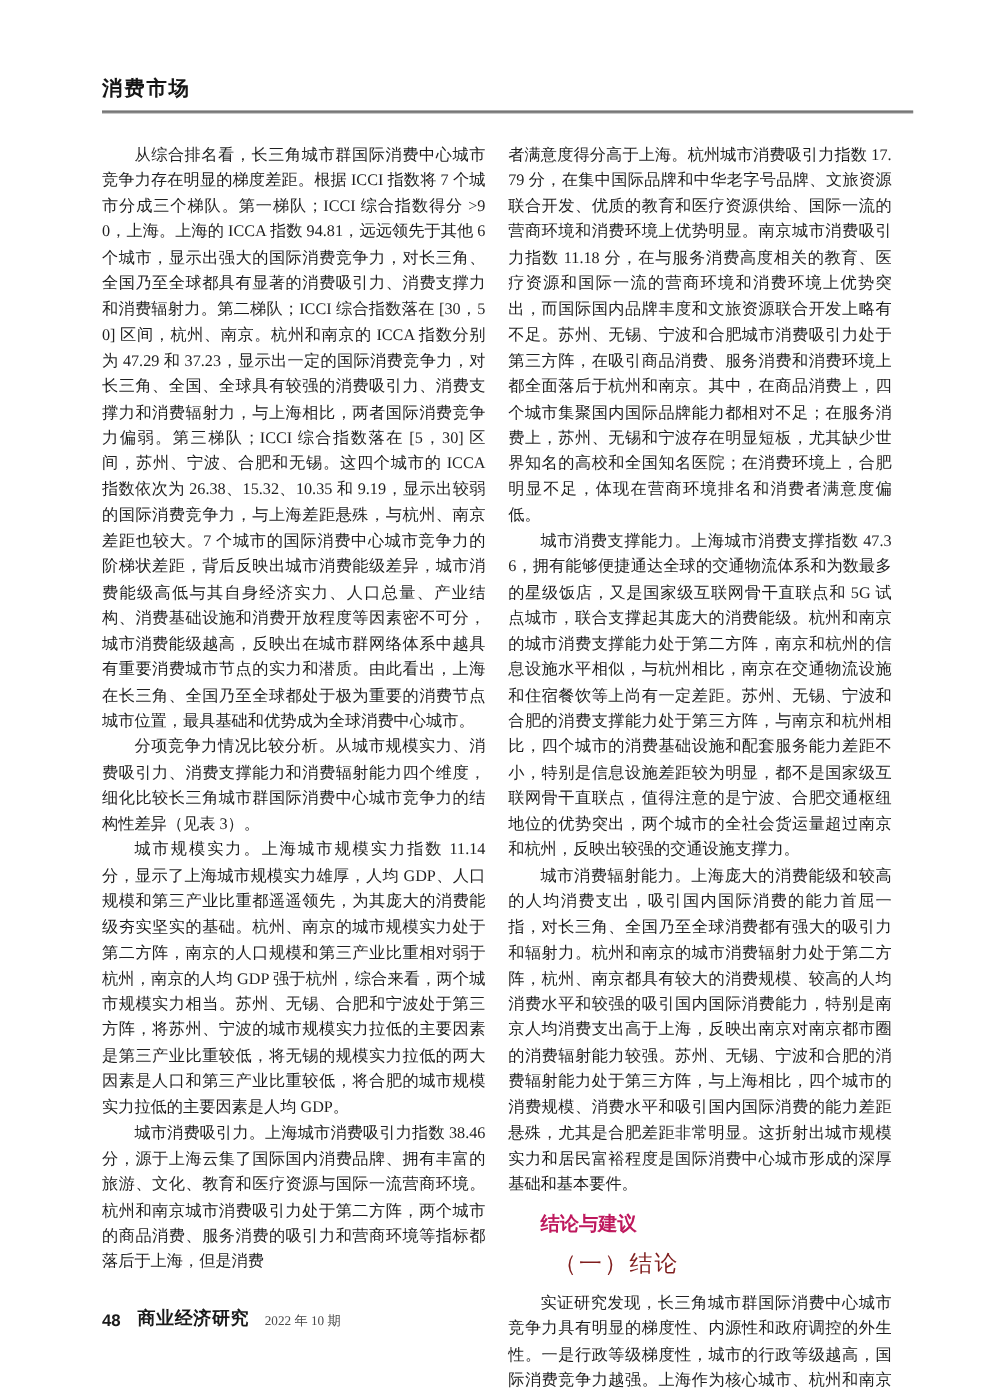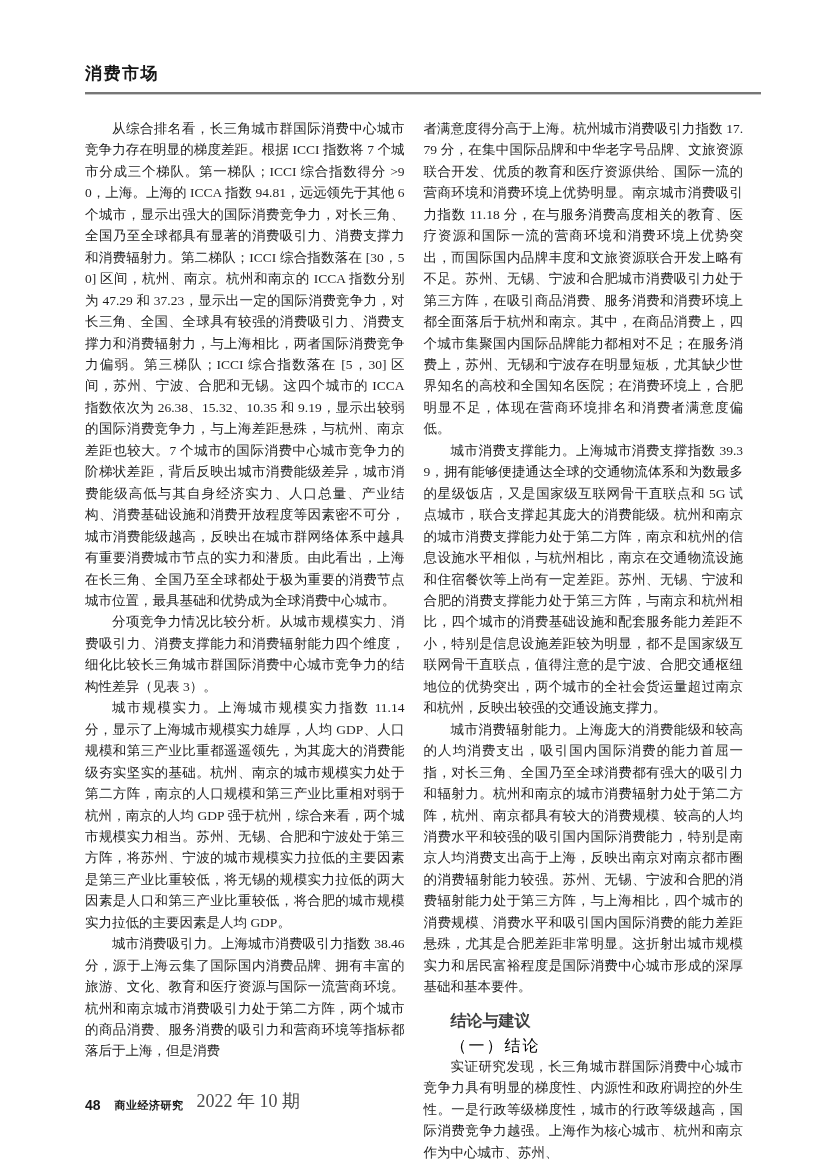--- a/index.html
+++ b/index.html
@@ -55,56 +55,56 @@
     text-indent: 2em;
   }
   .col p.noindent { text-indent: 0; }
   .conclusion-heading {
     margin: 11px 0 3px 0;
     padding-left: 27px;
     font-family: "Liberation Sans", "DejaVu Sans", sans-serif;
     font-size: 16px;
     line-height: 23px;
     font-weight: 700;
-    color: #404040;
+    color: #be185d;
   }
   .conclusion-subheading {
-    margin: 0;
+    margin: 11px;
     padding-left: 27px;
-    font-size: 16px;
+    font-size: 19px;
     line-height: 21.45px;
     font-weight: 400;
     letter-spacing: 2px;
-    color: #000000;
+    color: #7f1d1d;
   }
   
   .page-footer {
     position: absolute;
     left: 85px;
     top: 1089px;
     display: flex;
     align-items: flex-end;
   }
   .page-number {
     font-family: "Liberation Sans", "DejaVu Sans", sans-serif;
     font-size: 14px;
     font-weight: 700;
     color: #1a1a1a;
   }
   .journal-name {
     margin-left: 14px;
     font-family: "Liberation Sans", "DejaVu Sans", sans-serif;
-    font-size: 11px;
+    font-size: 15px;
     font-weight: 700;
     letter-spacing: 0.5px;
     color: #1a1a1a;
   }
   .issue-label {
     margin-left: 13px;
-    font-size: 18px;
+    font-size: 11px;
     color: #4a4a4a;
   }
 </style>
 </head>
 <body>
 
 <div class="page">
 
   <header class="page-header">
     <h1 class="section-label">消费市场</h1>
@@ -113,21 +113,21 @@
 
   <main class="content-columns">
     <div class="col">
       <p>从综合排名看，长三角城市群国际消费中心城市竞争力存在明显的梯度差距。根据 ICCI 指数将 7 个城市分成三个梯队。第一梯队；ICCI 综合指数得分 &gt;90，上海。上海的 ICCA 指数 94.81，远远领先于其他 6 个城市，显示出强大的国际消费竞争力，对长三角、全国乃至全球都具有显著的消费吸引力、消费支撑力和消费辐射力。第二梯队；ICCI 综合指数落在 [30，50] 区间，杭州、南京。杭州和南京的 ICCA 指数分别为 47.29 和 37.23，显示出一定的国际消费竞争力，对长三角、全国、全球具有较强的消费吸引力、消费支撑力和消费辐射力，与上海相比，两者国际消费竞争力偏弱。第三梯队；ICCI 综合指数落在 [5，30] 区间，苏州、宁波、合肥和无锡。这四个城市的 ICCA 指数依次为 26.38、15.32、10.35 和 9.19，显示出较弱的国际消费竞争力，与上海差距悬殊，与杭州、南京差距也较大。7 个城市的国际消费中心城市竞争力的阶梯状差距，背后反映出城市消费能级差异，城市消费能级高低与其自身经济实力、人口总量、产业结构、消费基础设施和消费开放程度等因素密不可分，城市消费能级越高，反映出在城市群网络体系中越具有重要消费城市节点的实力和潜质。由此看出，上海在长三角、全国乃至全球都处于极为重要的消费节点城市位置，最具基础和优势成为全球消费中心城市。</p>
       <p>分项竞争力情况比较分析。从城市规模实力、消费吸引力、消费支撑能力和消费辐射能力四个维度，细化比较长三角城市群国际消费中心城市竞争力的结构性差异（见表 3）。</p>
       <p>城市规模实力。上海城市规模实力指数 11.14 分，显示了上海城市规模实力雄厚，人均 GDP、人口规模和第三产业比重都遥遥领先，为其庞大的消费能级夯实坚实的基础。杭州、南京的城市规模实力处于第二方阵，南京的人口规模和第三产业比重相对弱于杭州，南京的人均 GDP 强于杭州，综合来看，两个城市规模实力相当。苏州、无锡、合肥和宁波处于第三方阵，将苏州、宁波的城市规模实力拉低的主要因素是第三产业比重较低，将无锡的规模实力拉低的两大因素是人口和第三产业比重较低，将合肥的城市规模实力拉低的主要因素是人均 GDP。</p>
       <p>城市消费吸引力。上海城市消费吸引力指数 38.46 分，源于上海云集了国际国内消费品牌、拥有丰富的旅游、文化、教育和医疗资源与国际一流营商环境。杭州和南京城市消费吸引力处于第二方阵，两个城市的商品消费、服务消费的吸引力和营商环境等指标都落后于上海，但是消费</p>
     </div>
     <div class="col">
       <p class="noindent">者满意度得分高于上海。杭州城市消费吸引力指数 17.79 分，在集中国际品牌和中华老字号品牌、文旅资源联合开发、优质的教育和医疗资源供给、国际一流的营商环境和消费环境上优势明显。南京城市消费吸引力指数 11.18 分，在与服务消费高度相关的教育、医疗资源和国际一流的营商环境和消费环境上优势突出，而国际国内品牌丰度和文旅资源联合开发上略有不足。苏州、无锡、宁波和合肥城市消费吸引力处于第三方阵，在吸引商品消费、服务消费和消费环境上都全面落后于杭州和南京。其中，在商品消费上，四个城市集聚国内国际品牌能力都相对不足；在服务消费上，苏州、无锡和宁波存在明显短板，尤其缺少世界知名的高校和全国知名医院；在消费环境上，合肥明显不足，体现在营商环境排名和消费者满意度偏低。</p>
-      <p>城市消费支撑能力。上海城市消费支撑指数 39.39，拥有能够便捷通达全球的交通物流体系和为数最多的星级饭店，又是国家级互联网骨干直联点和 5G 试点城市，联合支撑起其庞大的消费能级。杭州和南京的城市消费支撑能力处于第二方阵，南京和杭州的信息设施水平相似，与杭州相比，南京在交通物流设施和住宿餐饮等上尚有一定差距。苏州、无锡、宁波和合肥的消费支撑能力处于第三方阵，与南京和杭州相比，四个城市的消费基础设施和配套服务能力差距不小，特别是信息设施差距较为明显，都不是国家级互联网骨干直联点，值得注意的是宁波、合肥交通枢纽地位的优势突出，两个城市的全社会货运量超过南京和杭州，反映出较强的交通设施支撑力。</p>
+      <p>城市消费支撑能力。上海城市消费支撑指数 47.36，拥有能够便捷通达全球的交通物流体系和为数最多的星级饭店，又是国家级互联网骨干直联点和 5G 试点城市，联合支撑起其庞大的消费能级。杭州和南京的城市消费支撑能力处于第二方阵，南京和杭州的信息设施水平相似，与杭州相比，南京在交通物流设施和住宿餐饮等上尚有一定差距。苏州、无锡、宁波和合肥的消费支撑能力处于第三方阵，与南京和杭州相比，四个城市的消费基础设施和配套服务能力差距不小，特别是信息设施差距较为明显，都不是国家级互联网骨干直联点，值得注意的是宁波、合肥交通枢纽地位的优势突出，两个城市的全社会货运量超过南京和杭州，反映出较强的交通设施支撑力。</p>
       <p>城市消费辐射能力。上海庞大的消费能级和较高的人均消费支出，吸引国内国际消费的能力首屈一指，对长三角、全国乃至全球消费都有强大的吸引力和辐射力。杭州和南京的城市消费辐射力处于第二方阵，杭州、南京都具有较大的消费规模、较高的人均消费水平和较强的吸引国内国际消费能力，特别是南京人均消费支出高于上海，反映出南京对南京都市圈的消费辐射能力较强。苏州、无锡、宁波和合肥的消费辐射能力处于第三方阵，与上海相比，四个城市的消费规模、消费水平和吸引国内国际消费的能力差距悬殊，尤其是合肥差距非常明显。这折射出城市规模实力和居民富裕程度是国际消费中心城市形成的深厚基础和基本要件。</p>
       <h2 class="conclusion-heading">结论与建议</h2>
       <h3 class="conclusion-subheading">（一）结论</h3>
       <p>实证研究发现，长三角城市群国际消费中心城市竞争力具有明显的梯度性、内源性和政府调控的外生性。一是行政等级梯度性，城市的行政等级越高，国际消费竞争力越强。上海作为核心城市、杭州和南京作为中心城市、苏州、</p>
     </div>
   </main>
 
   <footer class="page-footer">
     <span class="page-number">48</span>
     <span class="journal-name">商业经济研究</span>

